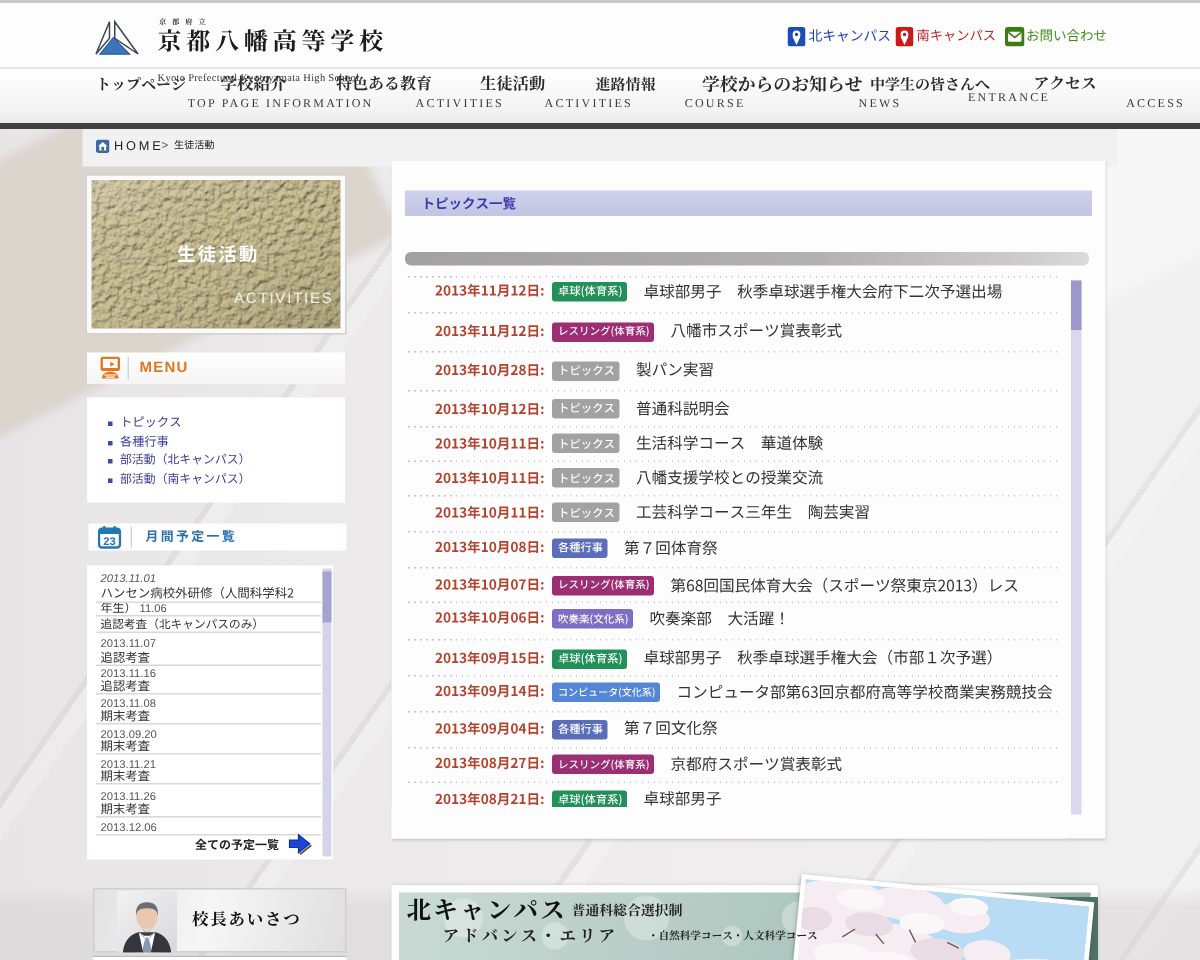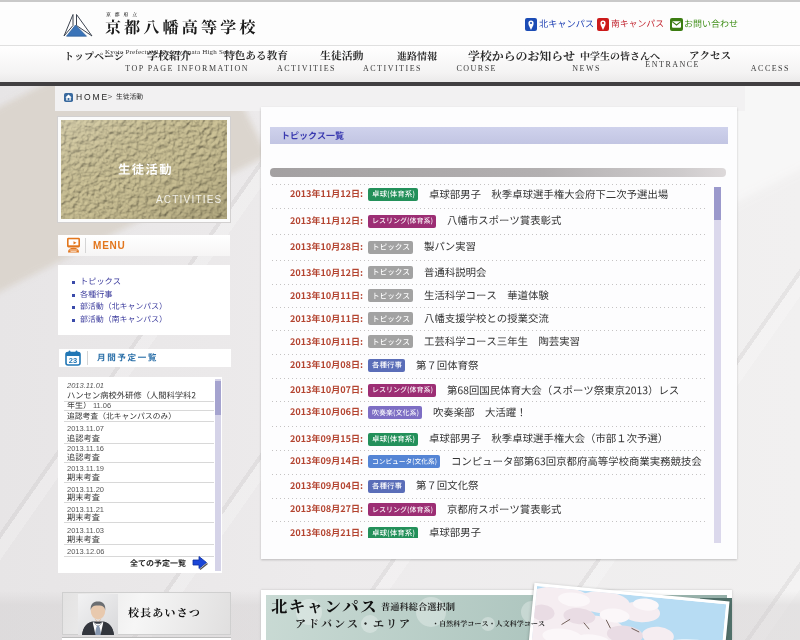--- a/index.html
+++ b/index.html
@@ -673,48 +673,48 @@
   </svg>
 <div class="cald" style="left:67px;top:444.1px;">2013.11.16</div>
 <svg class="vt" style="left:67px;top:452.5px;" width="35" height="10">
     <g fill="#333" transform="matrix(0.008250,0,0,-0.008250,0,7.26)">
       <use href="#g98"></use>
       <use href="#g99" x="1000"></use>
       <use href="#g100" x="2000"></use>
       <use href="#g101" x="3000"></use>
     </g>
   </svg>
-<div class="cald" style="left:67px;top:464.3px;">2013.11.19</div>
+<div class="cald" style="left:67px;top:464.3px;">2013.11.08</div>
 <svg class="vt" style="left:67px;top:472.6px;" width="35" height="10">
     <g fill="#333" transform="matrix(0.008250,0,0,-0.008250,0,7.26)">
       <use href="#g104"></use>
       <use href="#g105" x="1000"></use>
       <use href="#g100" x="2000"></use>
       <use href="#g101" x="3000"></use>
     </g>
   </svg>
-<div class="cald" style="left:67px;top:484.5px;">2013.11.20</div>
+<div class="cald" style="left:67px;top:484.5px;">2013.09.20</div>
 <svg class="vt" style="left:67px;top:492.8px;" width="35" height="10">
     <g fill="#333" transform="matrix(0.008250,0,0,-0.008250,0,7.26)">
       <use href="#g104"></use>
       <use href="#g105" x="1000"></use>
       <use href="#g100" x="2000"></use>
       <use href="#g101" x="3000"></use>
     </g>
   </svg>
 <div class="cald" style="left:67px;top:504.7px;">2013.11.21</div>
 <svg class="vt" style="left:67px;top:512.5px;" width="35" height="10">
     <g fill="#333" transform="matrix(0.008250,0,0,-0.008250,0,7.26)">
       <use href="#g104"></use>
       <use href="#g105" x="1000"></use>
       <use href="#g100" x="2000"></use>
       <use href="#g101" x="3000"></use>
     </g>
   </svg>
-<div class="cald" style="left:67px;top:526px;">2013.11.03</div>
+<div class="cald" style="left:67px;top:526px;">2013.11.26</div>
 <svg class="vt" style="left:67px;top:534.5px;" width="35" height="10">
     <g fill="#333" transform="matrix(0.008250,0,0,-0.008250,0,7.26)">
       <use href="#g104"></use>
       <use href="#g105" x="1000"></use>
       <use href="#g100" x="2000"></use>
       <use href="#g101" x="3000"></use>
     </g>
   </svg>
 <div class="cald" style="left:67px;top:546.7px;">2013.12.06</div>
 <div class="calsep" style="top:400.8px;"></div>

